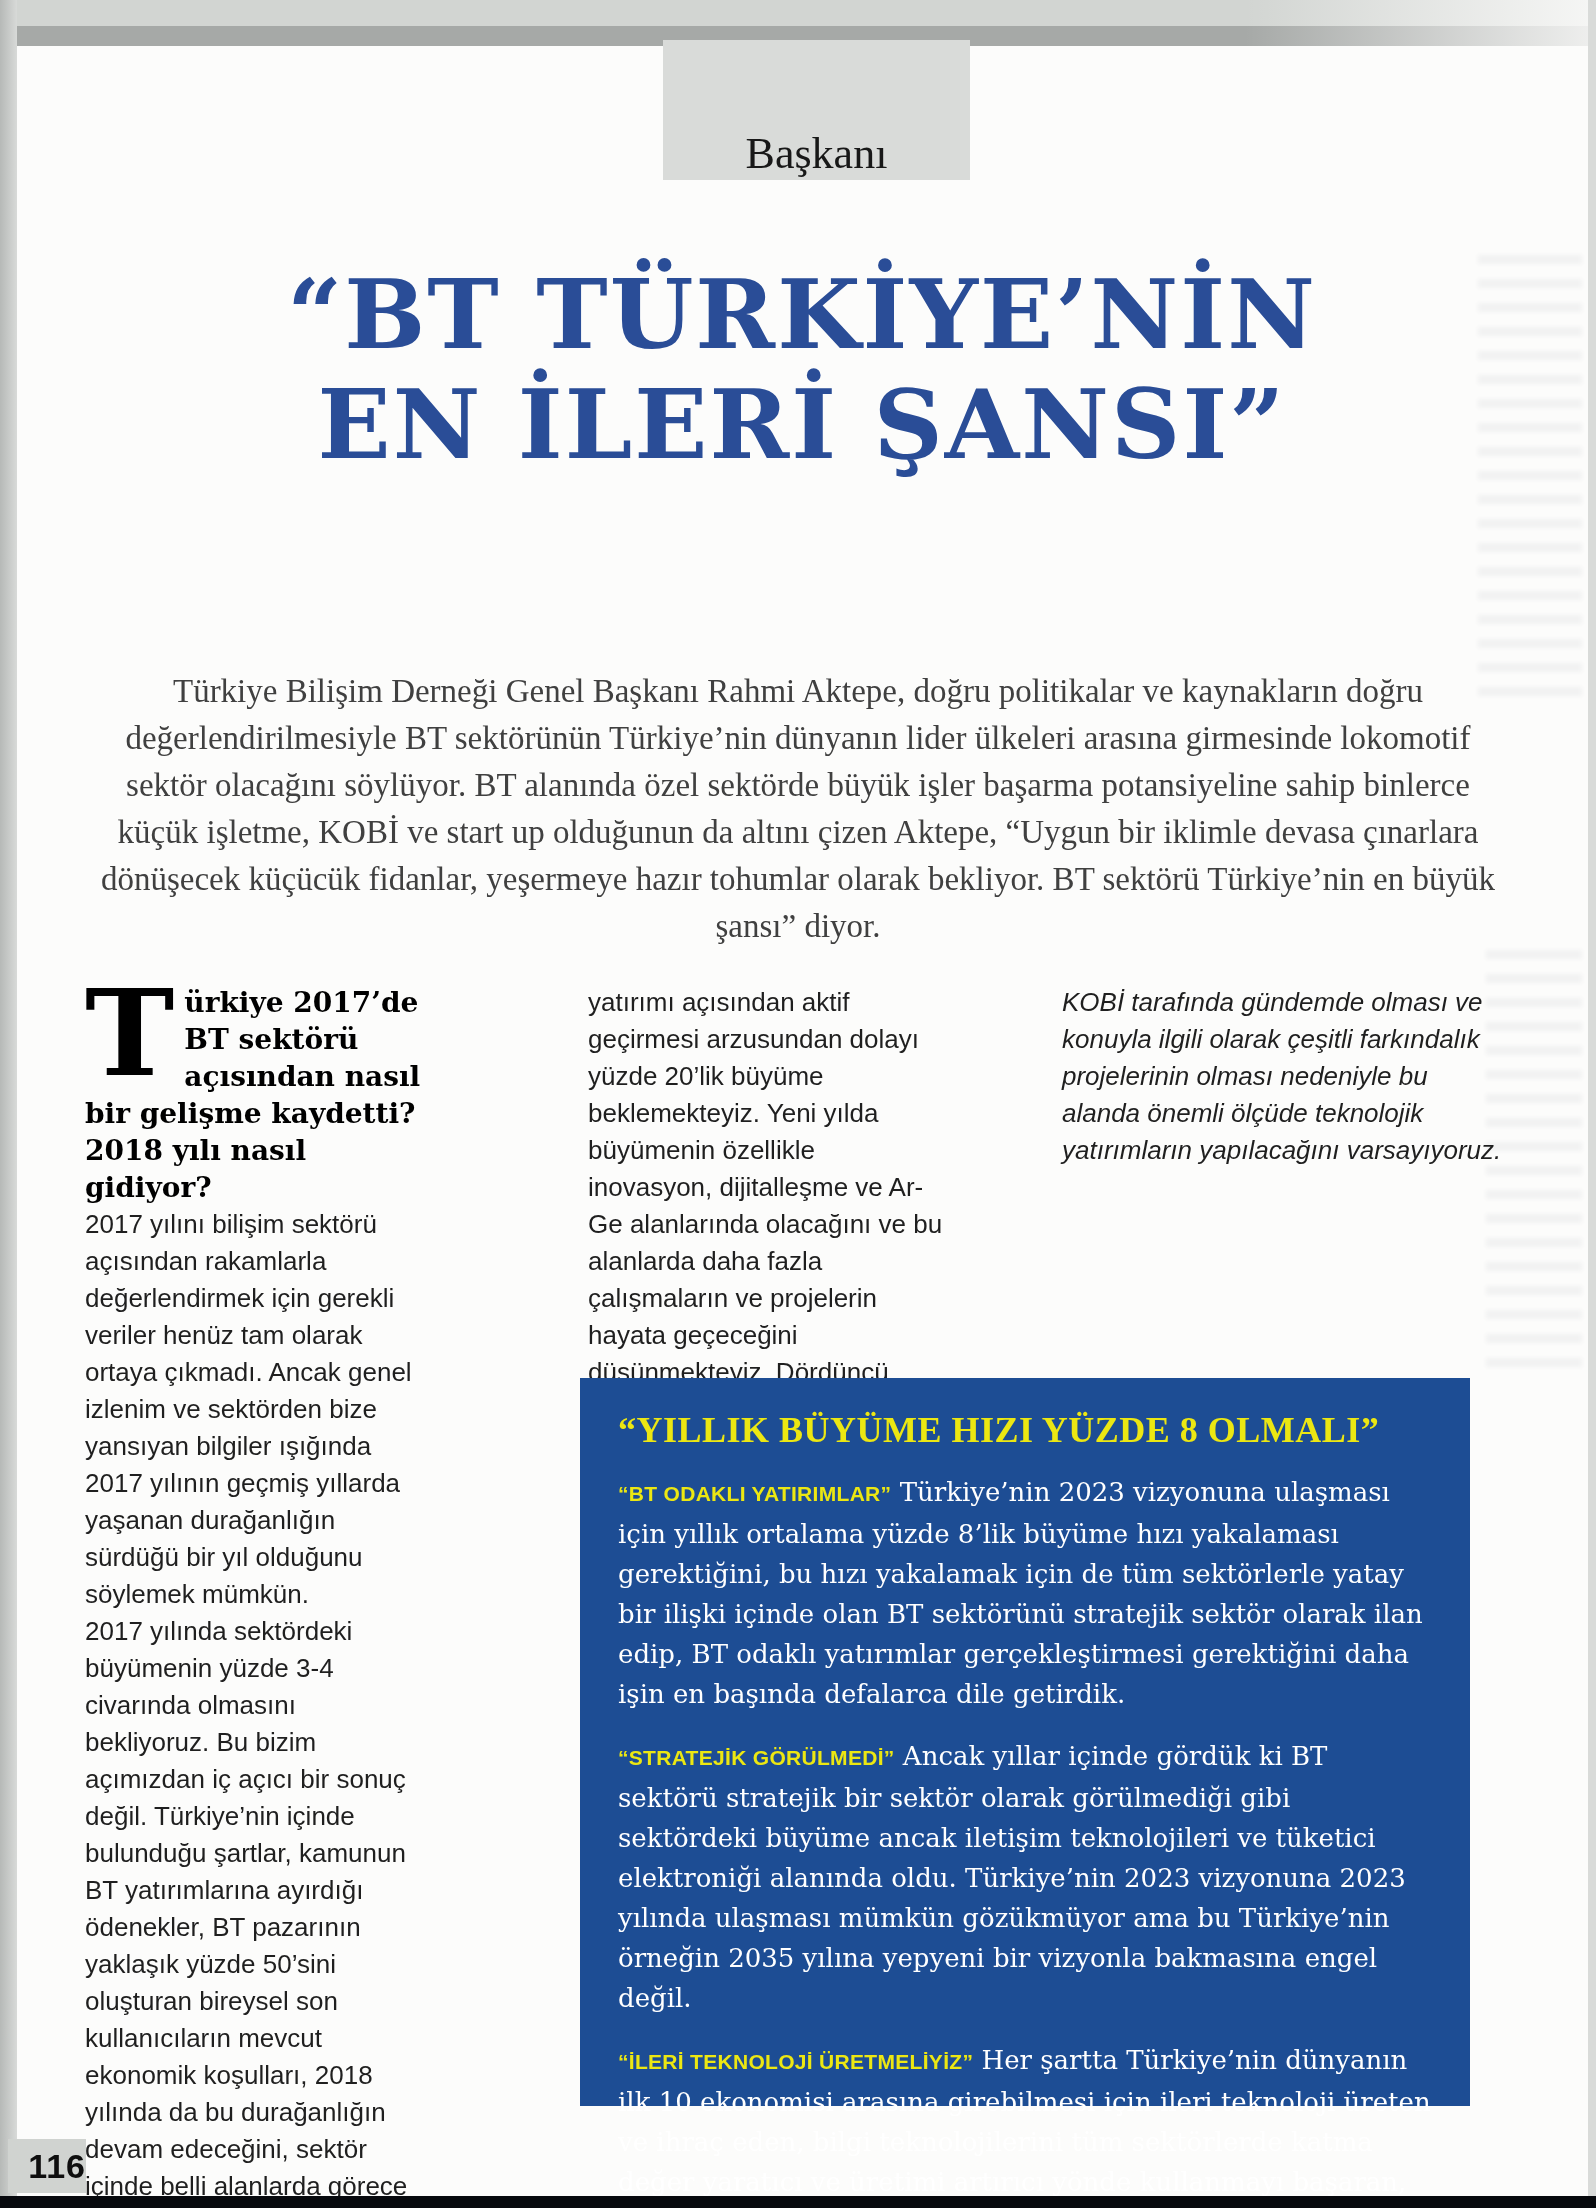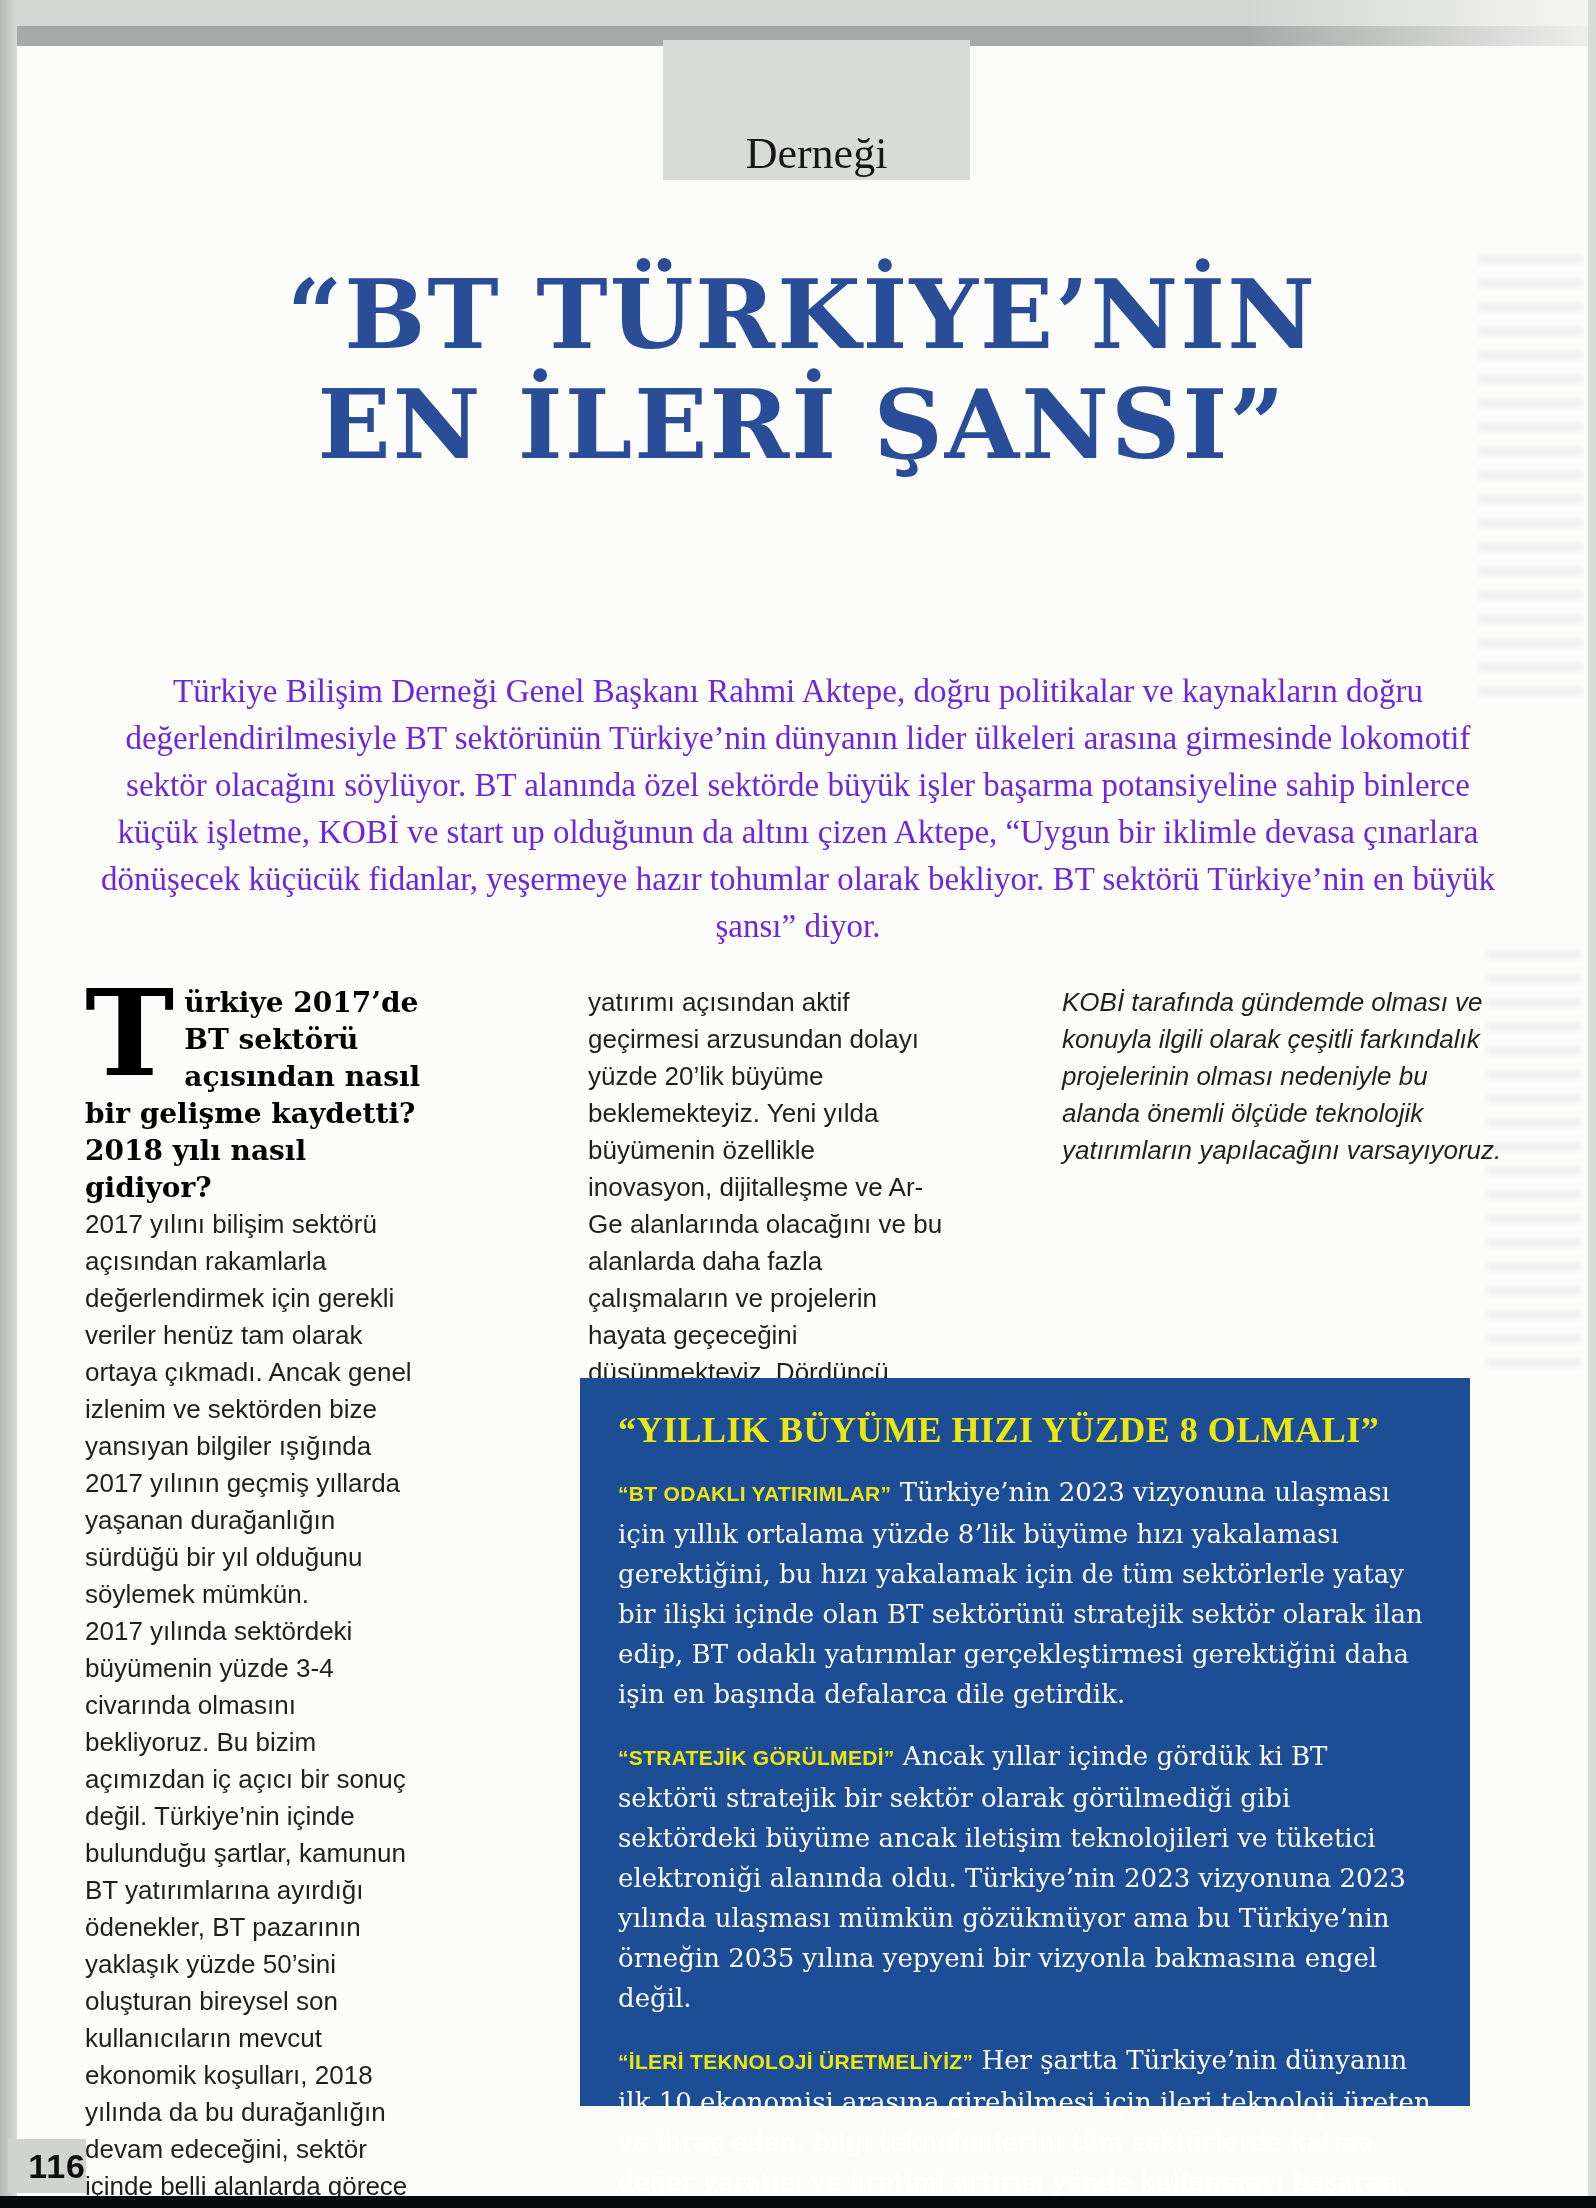--- a/index.html
+++ b/index.html
@@ -41,21 +41,21 @@
     font-size:43px;line-height:46px;color:var(--byline-orange);}
 
   
   .headline{position:absolute;left:0;top:256px;width:1596px;margin:4px;text-align:center;
     font-family:"DejaVu Serif",serif;font-weight:700;color:var(--headline-blue);
     font-size:96px;line-height:110px;letter-spacing:2px;}
   .headline .hl{display:block;}
 
   
   .standfirst{position:absolute;left:88px;top:668px;width:1420px;margin:0;text-align:center;
-    font-family:"Liberation Serif",serif;font-size:33px;line-height:47px;color:#6d28d9;}
+    font-family:"Liberation Serif",serif;font-size:33px;line-height:47px;color:#404040;}
 
   
   .col{position:absolute;top:984px;color:var(--body-text);
     font-family:"Liberation Sans",sans-serif;font-size:26px;line-height:37px;}
   .col p{margin:0;}
   .col1{left:85px;width:342px;}
   .col2{left:588px;width:356px;}
   .col3{left:1062px;width:446px;font-style:italic;}
   .question{font-family:"DejaVu Serif",serif;font-weight:700;font-size:28px;
     line-height:37px;color:#000;}
@@ -83,21 +83,21 @@
 
 <div class="page">
 
   <div class="edge-top"></div>
   <div class="edge-left"></div>
   <div class="edge-right"></div>
   <div class="ghost g1"></div>
   <div class="ghost g2"></div>
 
   <div class="kicker-box">
-    <div class="kicker">Derneği</div>
+    <div class="kicker">Başkanı</div>
   </div>
 
 
   <h1 class="headline">
     <span class="hl">“BT TÜRKİYE’NİN</span>
     <span class="hl">EN İLERİ ŞANSI”</span>
   </h1>
 
   <p class="standfirst">Türkiye Bilişim Derneği Genel Başkanı Rahmi Aktepe, doğru politikalar ve kaynakların doğru değerlendirilmesiyle BT sektörünün Türkiye’nin dünyanın lider ülkeleri arasına girmesinde lokomotif sektör olacağını söylüyor. BT alanında özel sektörde büyük işler başarma potansiyeline sahip binlerce küçük işletme, KOBİ ve start up olduğunun da altını çizen Aktepe, “Uygun bir iklimle devasa çınarlara dönüşecek küçücük fidanlar, yeşermeye hazır tohumlar olarak bekliyor. BT sektörü Türkiye’nin en büyük şansı” diyor.</p>
 

